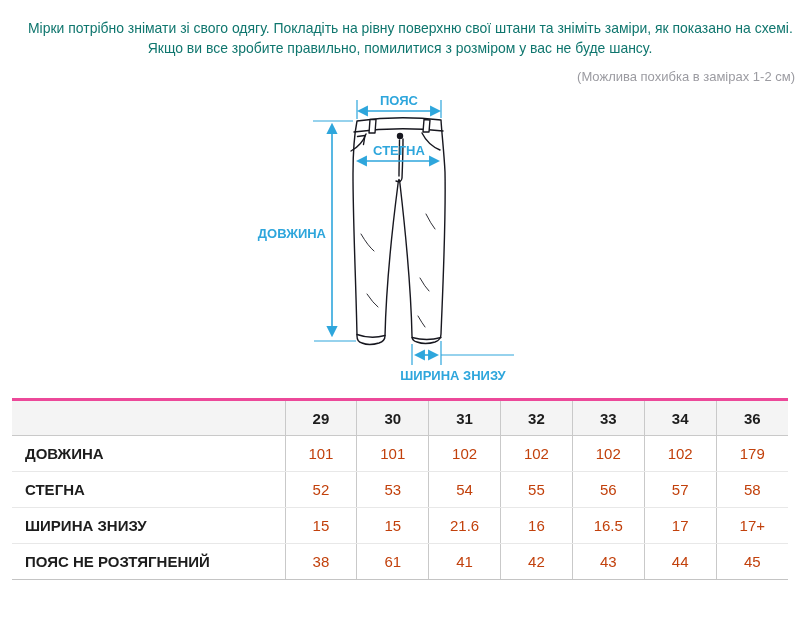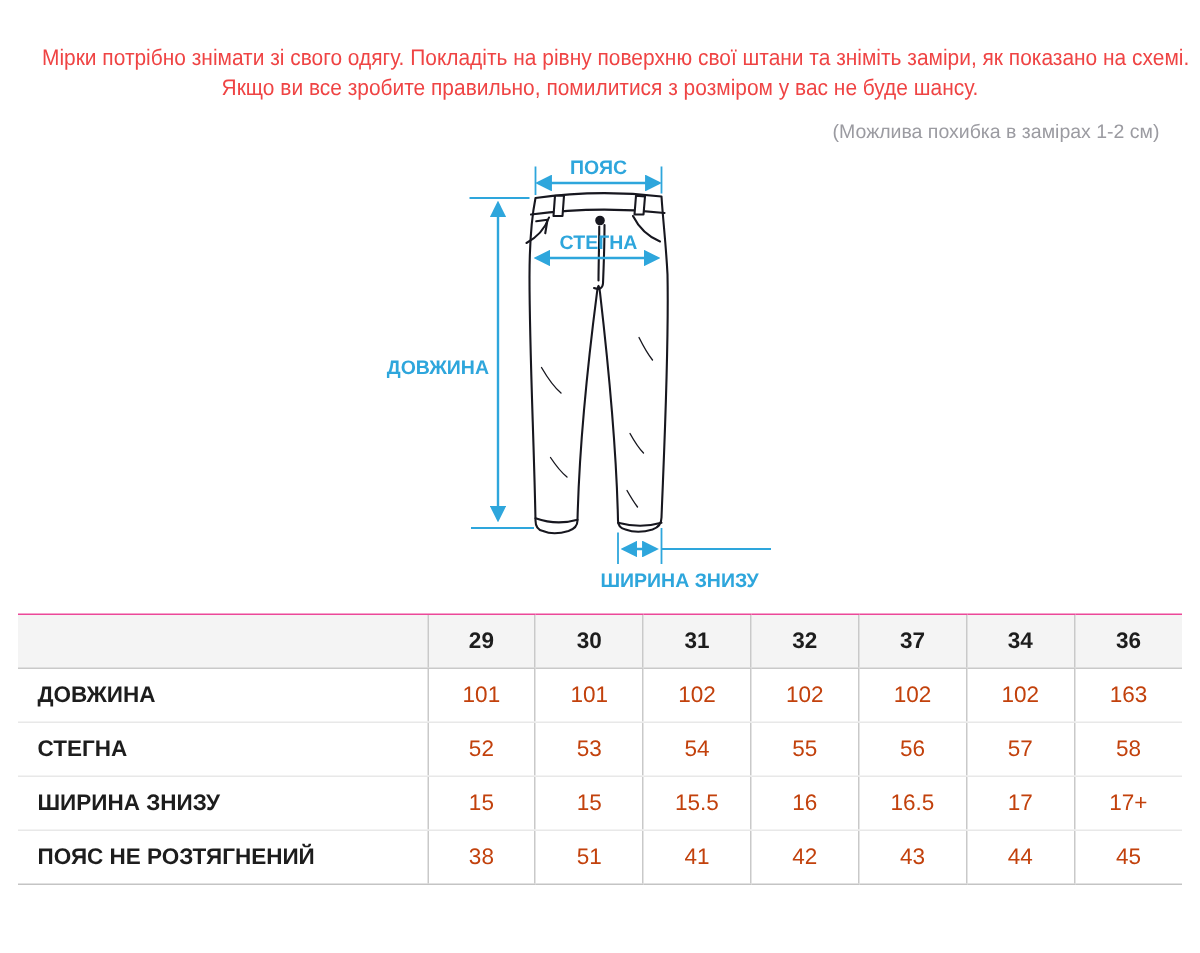--- a/index.html
+++ b/index.html
@@ -4,34 +4,34 @@
 <style>
   * { margin: 0; padding: 0; box-sizing: border-box; }
   html, body { background: #ffffff; }
   body {
     width: 800px; height: 635px;
     overflow: hidden;
     font-family: "Liberation Sans", "DejaVu Sans", sans-serif;
     color: #222;
   }
   .intro {
-    padding-top: 29px;
+    padding-top: 18px;
     text-align: center;
     font-size: 15px;
     line-height: 20px;
-    color: #ef4444;
+    color: #0f766e;
   }
   .intro-line {
     white-space: nowrap;
     transform: scaleX(0.93);
     transform-origin: 50% 50%;
   }
   .note {
     margin-top: 11px;
-    padding-right: 27px;
+    padding-right: 5px;
     text-align: right;
     font-size: 13px;
     color: #9b9ba1;
   }
   .diagram-wrap {
     margin-top: 4px;
     display: flex;
     justify-content: center;
   }
   .diagram-wrap svg { display: block; }
@@ -49,21 +49,21 @@
   .size-table col.c-label { width: 273px; }
   .size-table th, .size-table td {
     height: 36px;
     font-size: 15px;
     vertical-align: middle;
   }
   .size-table thead th {
     background: #f4f4f4;
     font-weight: bold;
     color: #1d1d1d;
-    border-top: 1px solid #ec4899;
+    border-top: 3px solid #ec4899;
     border-bottom: 1px solid #c9c9c9;
     text-align: center;
   }
   .size-table thead th.label-cell { border-left: none; }
   .size-table th.val, .size-table td.val {
     border-left: 1px solid #c9c9c9;
     text-align: center;
   }
   .size-table tbody td {
     border-bottom: 1px solid #e8e8e8;
@@ -172,60 +172,60 @@
         <col>
         <col>
     </colgroup>
     <thead>
       <tr>
         <th class="label-cell"></th>
         <th class="val">29</th>
         <th class="val">30</th>
         <th class="val">31</th>
         <th class="val">32</th>
-        <th class="val">37</th>
+        <th class="val">33</th>
         <th class="val">34</th>
         <th class="val">36</th>
       </tr>
     </thead>
     <tbody>
       <tr>
         <td class="label-cell">ДОВЖИНА</td>
         <td class="val">101</td>
         <td class="val">101</td>
         <td class="val">102</td>
         <td class="val">102</td>
         <td class="val">102</td>
         <td class="val">102</td>
-        <td class="val">163</td>
+        <td class="val">179</td>
       </tr>
       <tr>
         <td class="label-cell">СТЕГНА</td>
         <td class="val">52</td>
         <td class="val">53</td>
         <td class="val">54</td>
         <td class="val">55</td>
         <td class="val">56</td>
         <td class="val">57</td>
         <td class="val">58</td>
       </tr>
       <tr>
         <td class="label-cell">ШИРИНА ЗНИЗУ</td>
         <td class="val">15</td>
         <td class="val">15</td>
-        <td class="val">15.5</td>
+        <td class="val">21.6</td>
         <td class="val">16</td>
         <td class="val">16.5</td>
         <td class="val">17</td>
         <td class="val">17+</td>
       </tr>
       <tr>
         <td class="label-cell">ПОЯС НЕ РОЗТЯГНЕНИЙ</td>
         <td class="val">38</td>
-        <td class="val">51</td>
+        <td class="val">61</td>
         <td class="val">41</td>
         <td class="val">42</td>
         <td class="val">43</td>
         <td class="val">44</td>
         <td class="val">45</td>
       </tr>
     </tbody>
   </table>
 
 </div>

